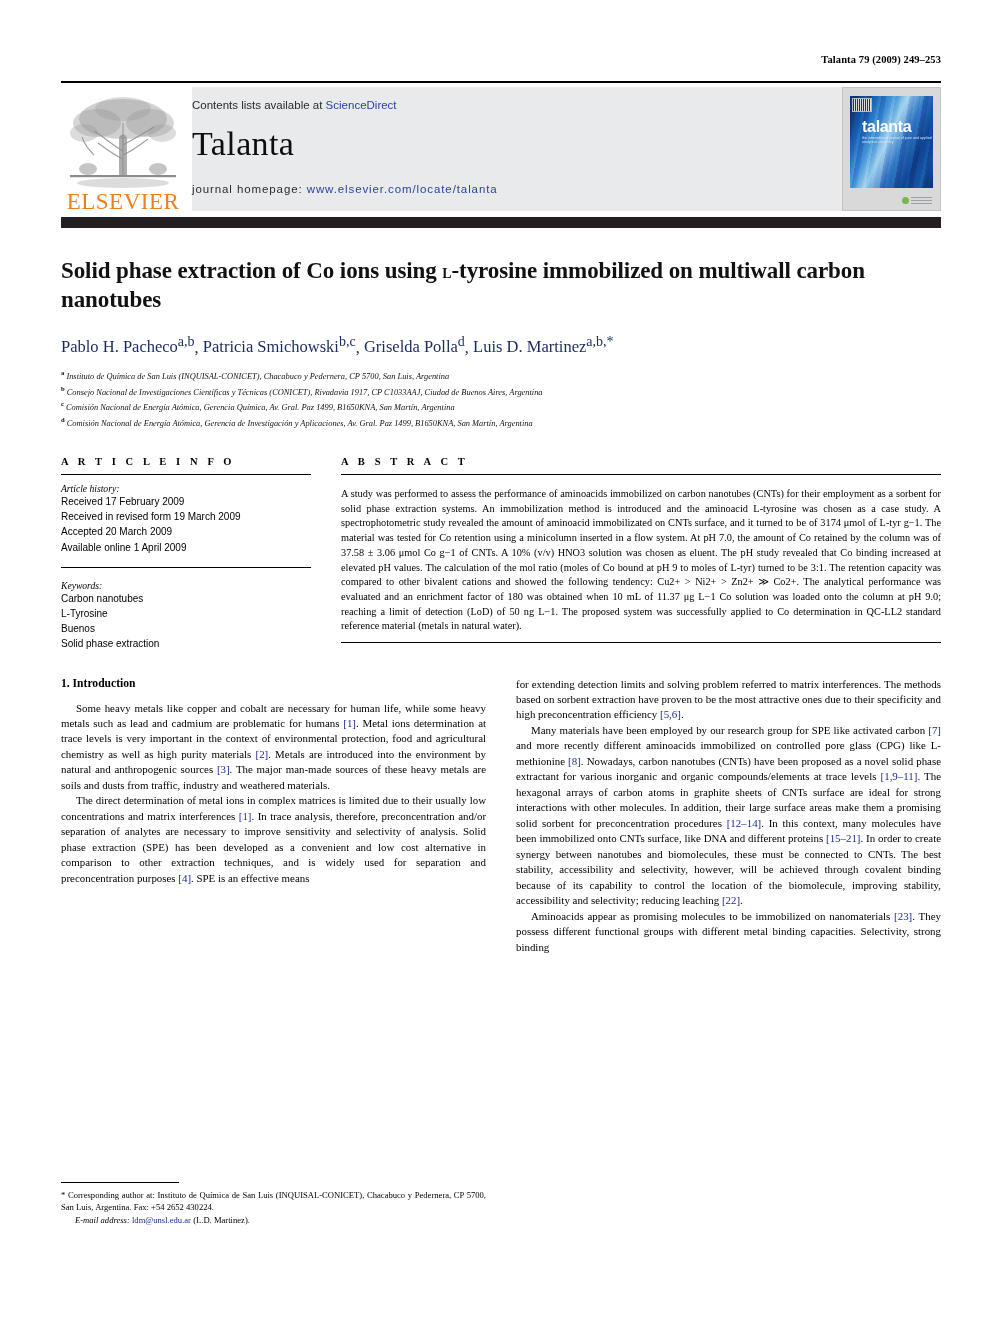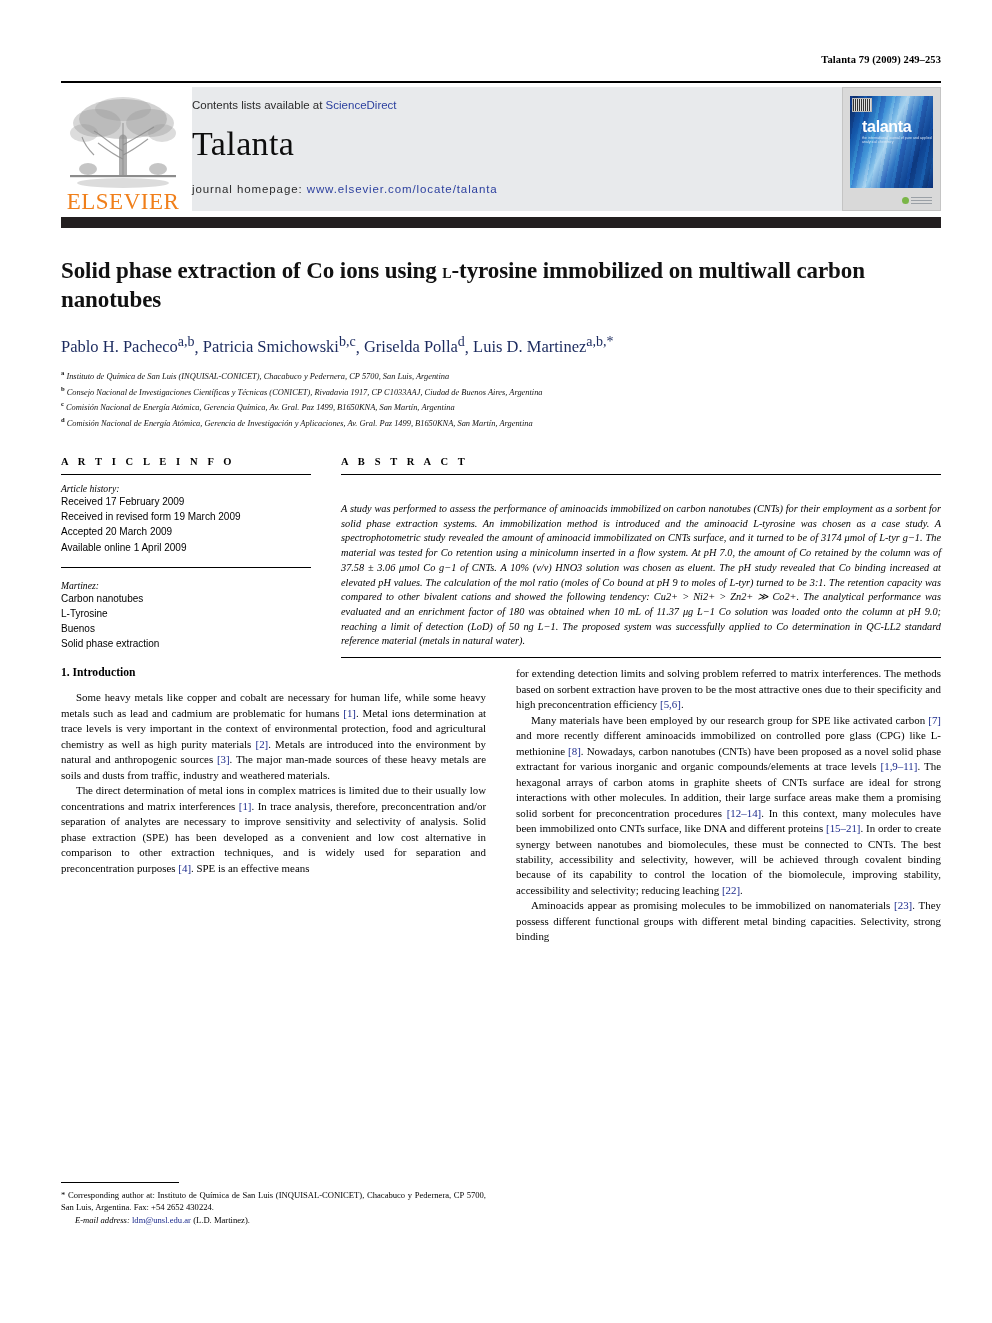--- a/index.html
+++ b/index.html
@@ -189,35 +189,34 @@
     font-size: 10px;
     line-height: 1.52;
   }
   .kw-block { margin-top: 12px; }
 
   .abstract-text {
     font-family: "Liberation Serif", serif;
     font-size: 10.3px;
     line-height: 1.43;
     text-align: justify;
-    margin-top: 27px;
-    font-style: italic;
+    margin-top: 12px;
   }
   .copyright {
     font-family: "Liberation Serif", serif;
     font-size: 9.8px;
     font-weight: bold;
     text-align: right;
     margin-top: 8px;
   }
   .hr-abs-end { border-top: 1.2px solid #000; margin-top: 8px; }
 
   
   .body-cols {
-    margin-top: 8px;
+    margin-top: 25px;
     display: flex;
     gap: 30px;
   }
   .bcol { width: 425px; }
   .sec-heading {
     font-family: "Liberation Serif", serif;
     font-weight: bold;
     font-size: 11.6px;
     margin-bottom: 11px;
   }
@@ -336,21 +335,21 @@
     <div class="col-info">
       <div class="sec-label">A R T I C L E   I N F O</div>
       <div class="hr-thin"></div>
       <div class="hist-title">Article history:</div>
       <div class="hist-line">Received 17 February 2009</div>
       <div class="hist-line">Received in revised form 19 March 2009</div>
       <div class="hist-line">Accepted 20 March 2009</div>
       <div class="hist-line">Available online 1 April 2009</div>
       <div class="hr-thin2"></div>
       <div class="kw-block">
-        <div class="kw-title">Martinez:</div>
+        <div class="kw-title">Keywords:</div>
         <div class="kw-line">Carbon nanotubes</div>
         <div class="kw-line">L-Tyrosine</div>
         <div class="kw-line">Buenos</div>
         <div class="kw-line">Solid phase extraction</div>
       </div>
     </div>
 
     <div class="col-abs">
       <div class="sec-label">A B S T R A C T</div>
       <div class="hr-thin"></div>

